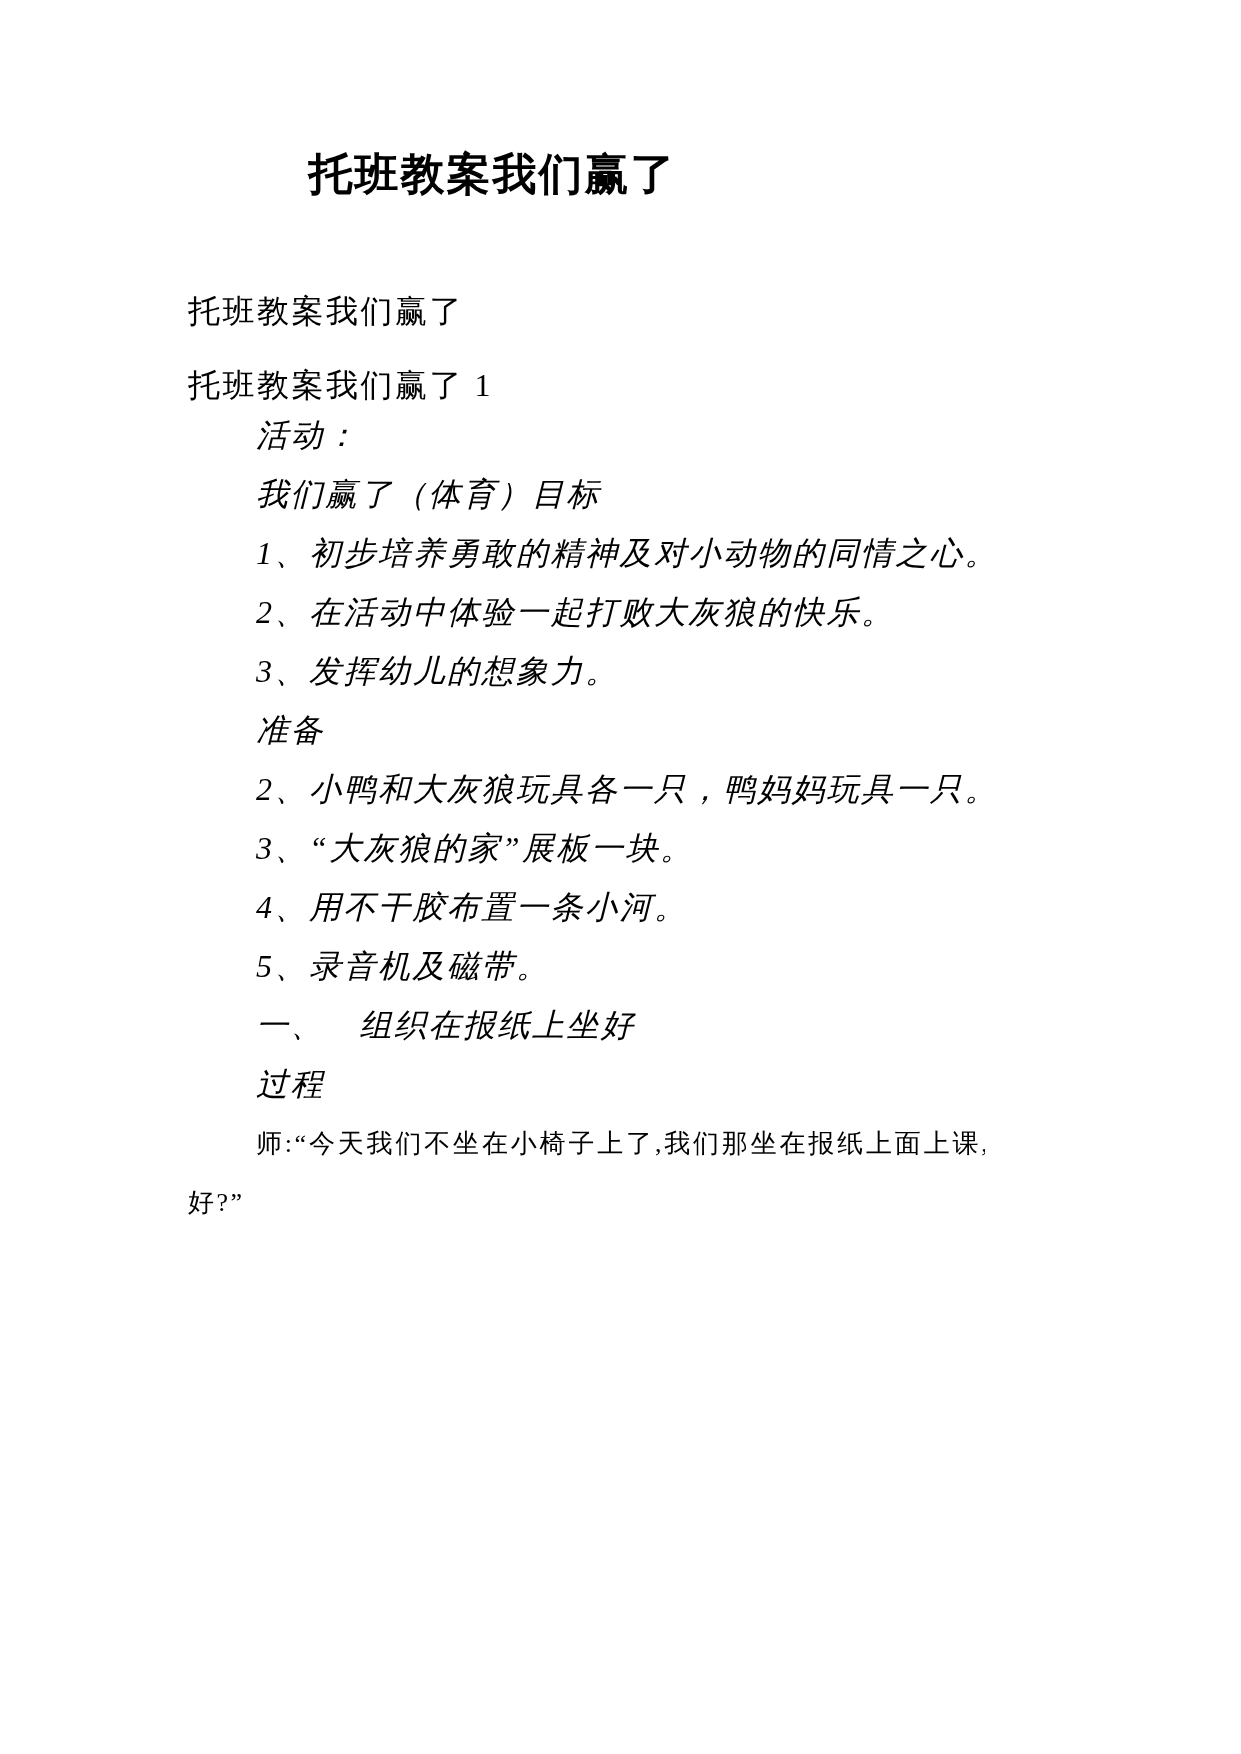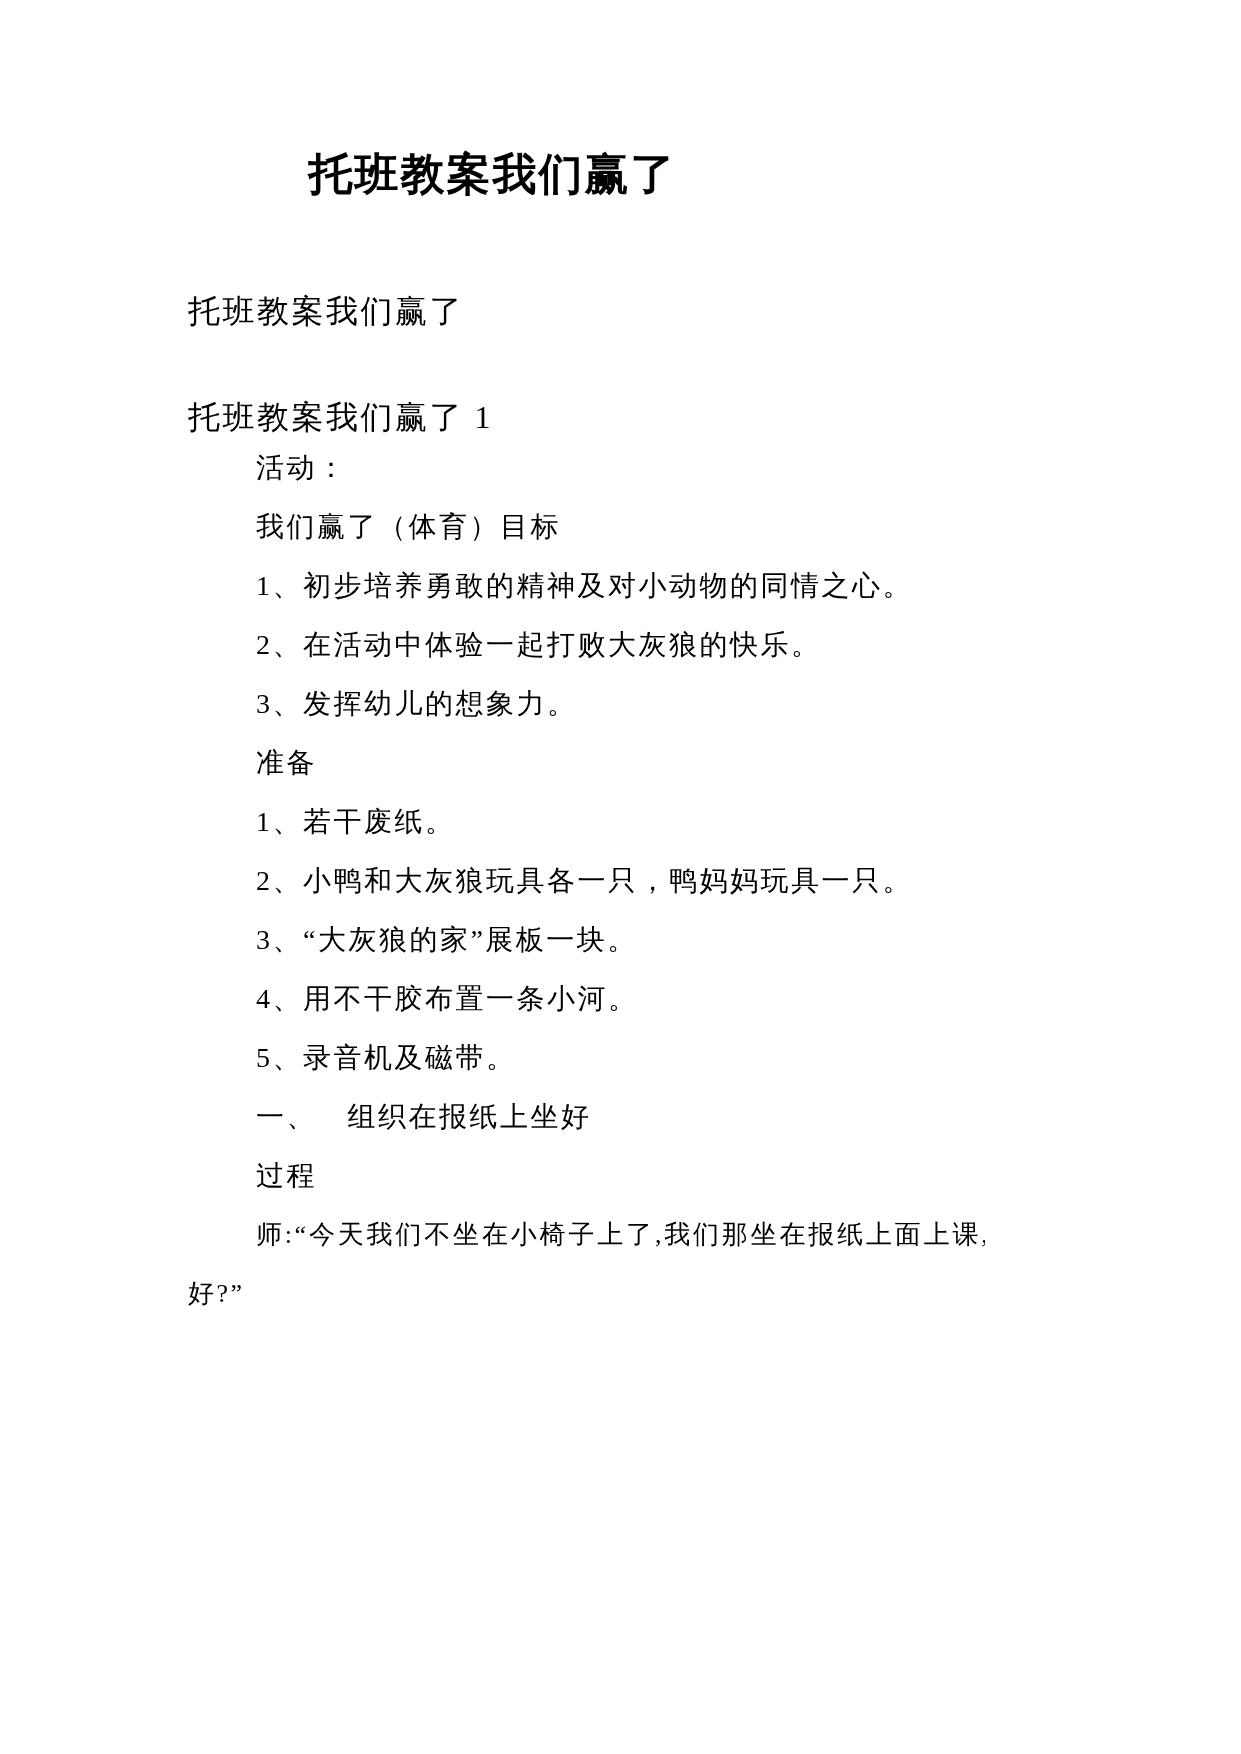--- a/index.html
+++ b/index.html
@@ -44,32 +44,33 @@
   .intro {
     margin: 58px 0 0 0;
     font-size: 32px;
     line-height: 63px;
     letter-spacing: 2.5px;
     text-align: justify;
     text-indent: 68px;
     word-break: break-all;
   }
   .section-title {
-    margin: 64px 0 0 0;
+    margin: 32px 0 0 0;
     font-size: 32px;
     line-height: 42px;
     letter-spacing: 2.5px;
   }
   .lines p.line {
     margin: 0;
-    font-size: 28px;
+    font-size: 32px;
     line-height: 59px;
     letter-spacing: 2.5px;
     text-indent: 68px;
     white-space: pre-wrap;
+    font-style: italic;
   }
   .closing {
     margin: 0;
     font-size: 26px;
     line-height: 59px;
     letter-spacing: 2.5px;
     text-align: justify;
     text-indent: 68px;
     word-break: break-all;
   }
@@ -86,21 +87,20 @@
 
     <p class="section-title">托班教案我们赢了 1</p>
 
     <div class="lines">
         <p class="line">活动：</p>
         <p class="line">我们赢了（体育）目标</p>
         <p class="line">1、初步培养勇敢的精神及对小动物的同情之心。</p>
         <p class="line">2、在活动中体验一起打败大灰狼的快乐。</p>
         <p class="line">3、发挥幼儿的想象力。</p>
         <p class="line">准备</p>
-        <p class="line">1、若干废纸。</p>
         <p class="line">2、小鸭和大灰狼玩具各一只，鸭妈妈玩具一只。</p>
         <p class="line">3、“大灰狼的家”展板一块。</p>
         <p class="line">4、用不干胶布置一条小河。</p>
         <p class="line">5、录音机及磁带。</p>
         <p class="line">一、　组织在报纸上坐好</p>
         <p class="line">过程</p>
       </div>
 
     <p class="closing">师:“今天我们不坐在小椅子上了,我们那坐在报纸上面上课,好不好?”</p>
   </div>

